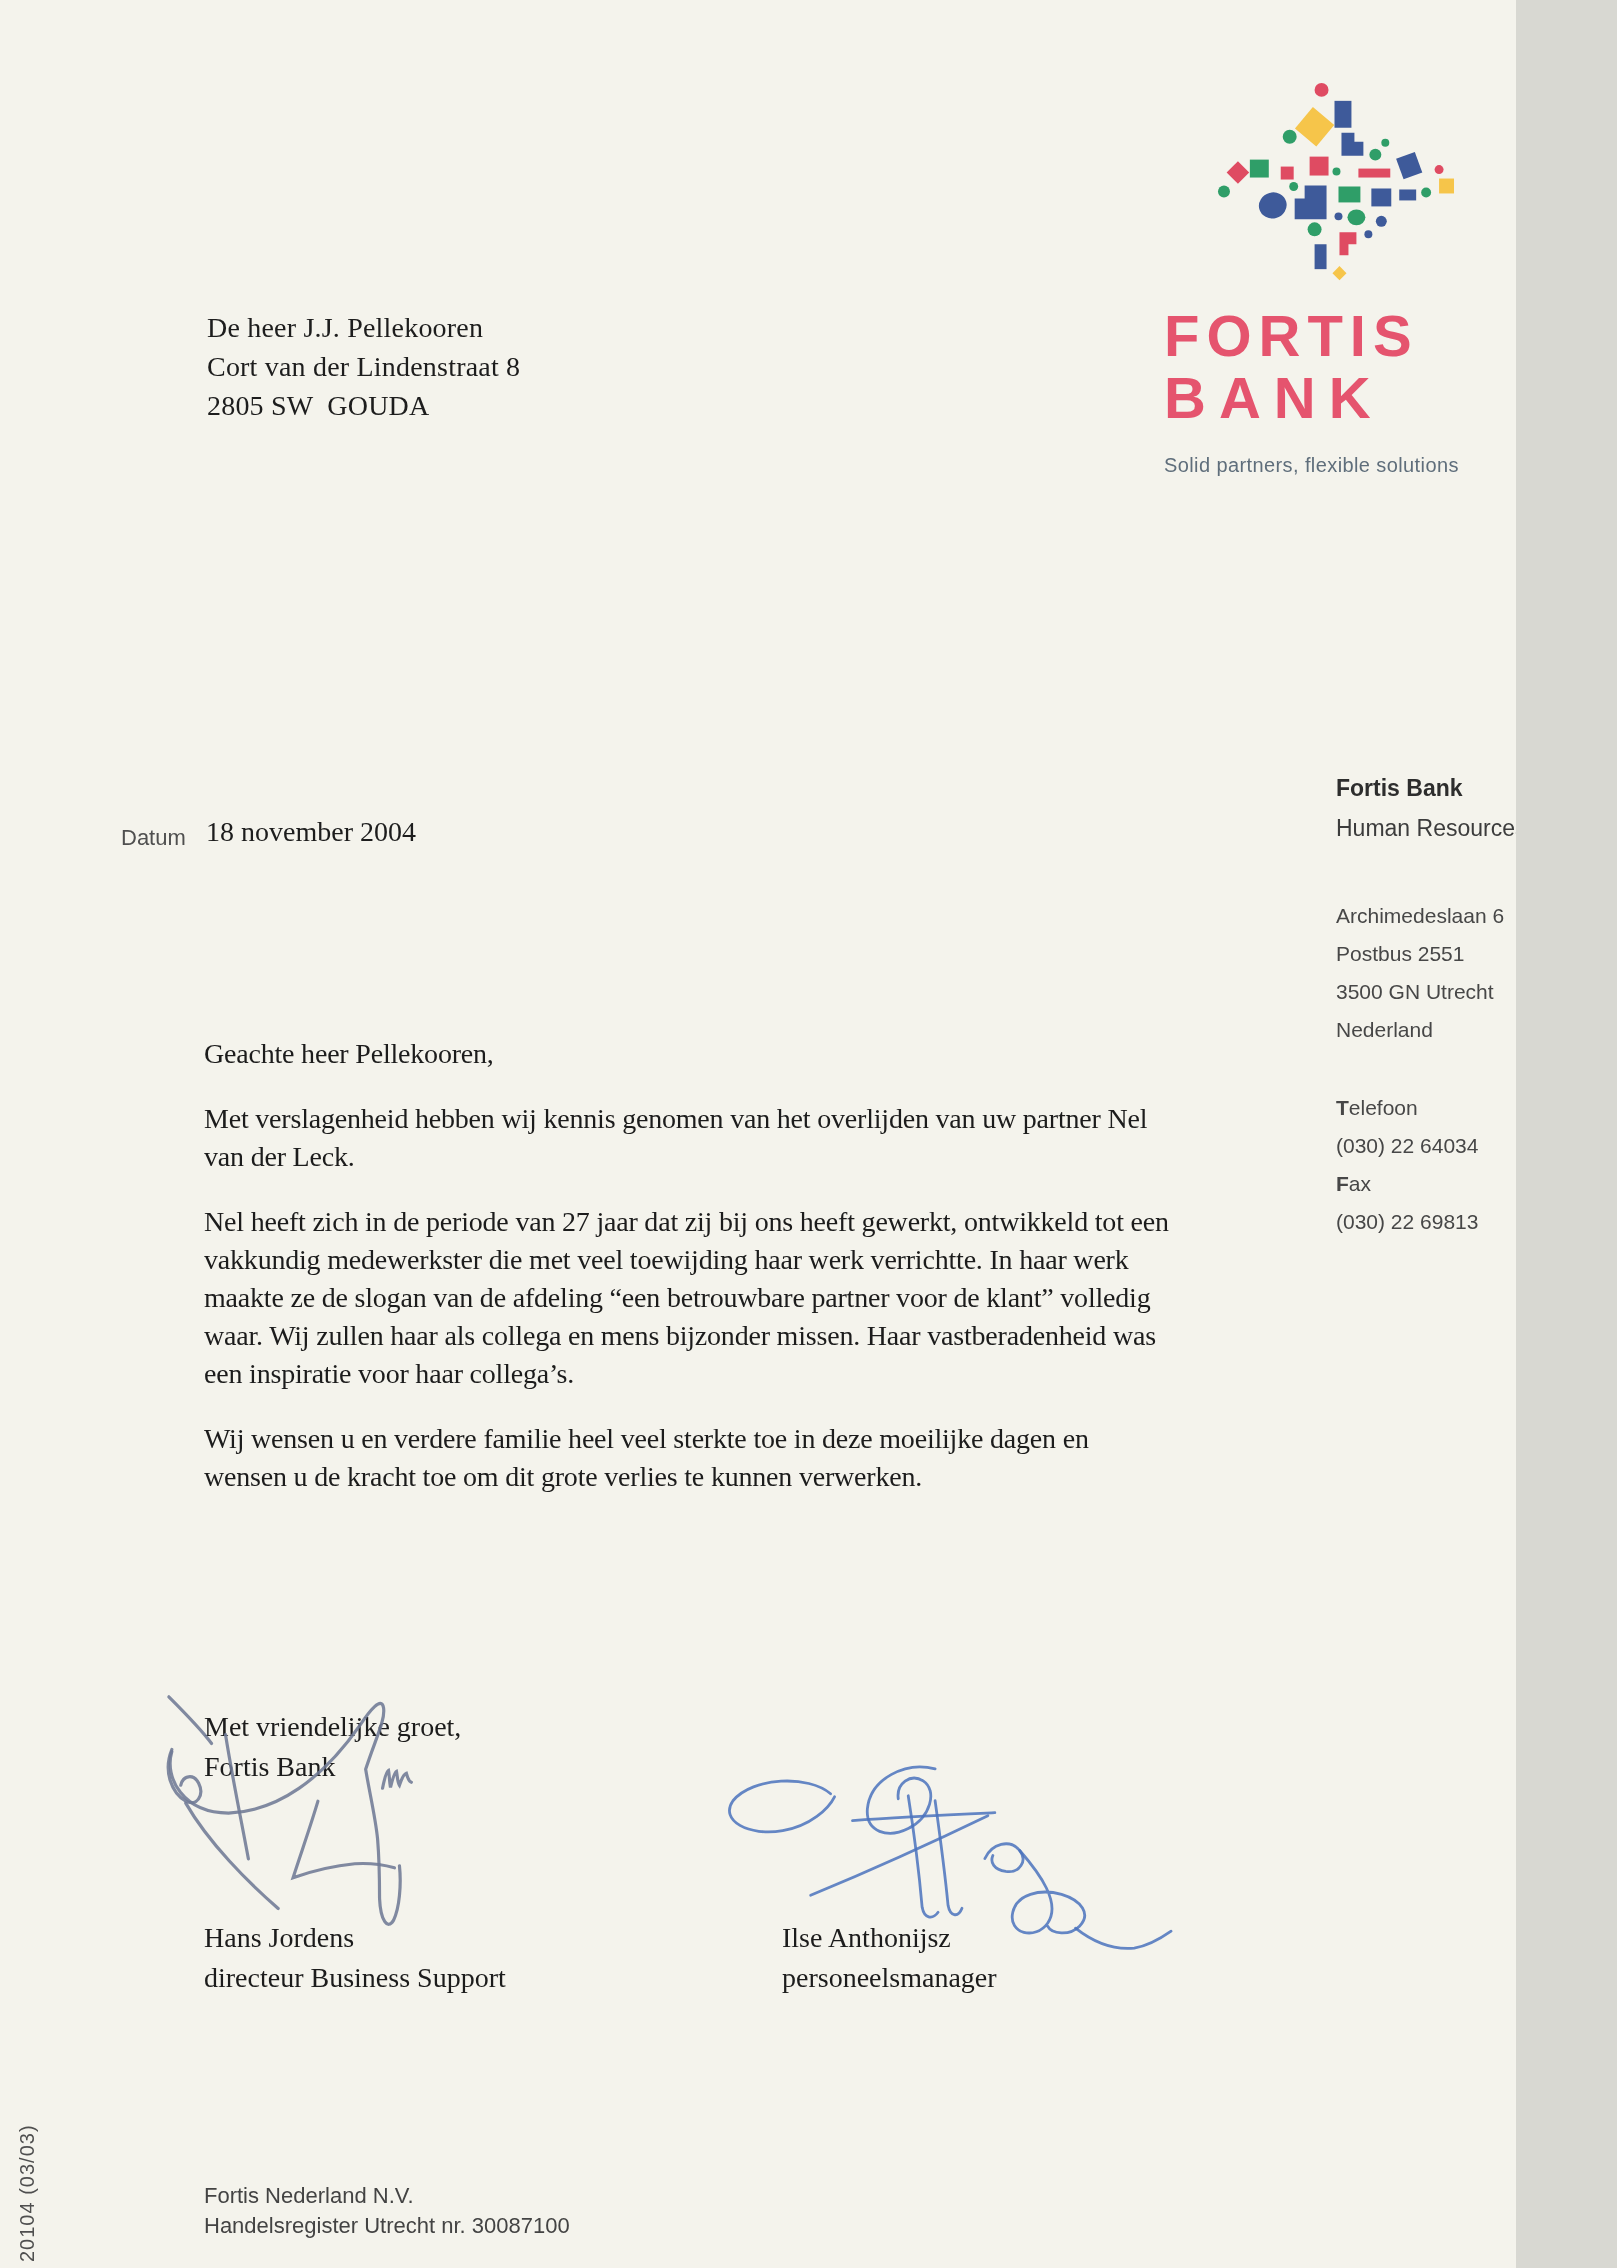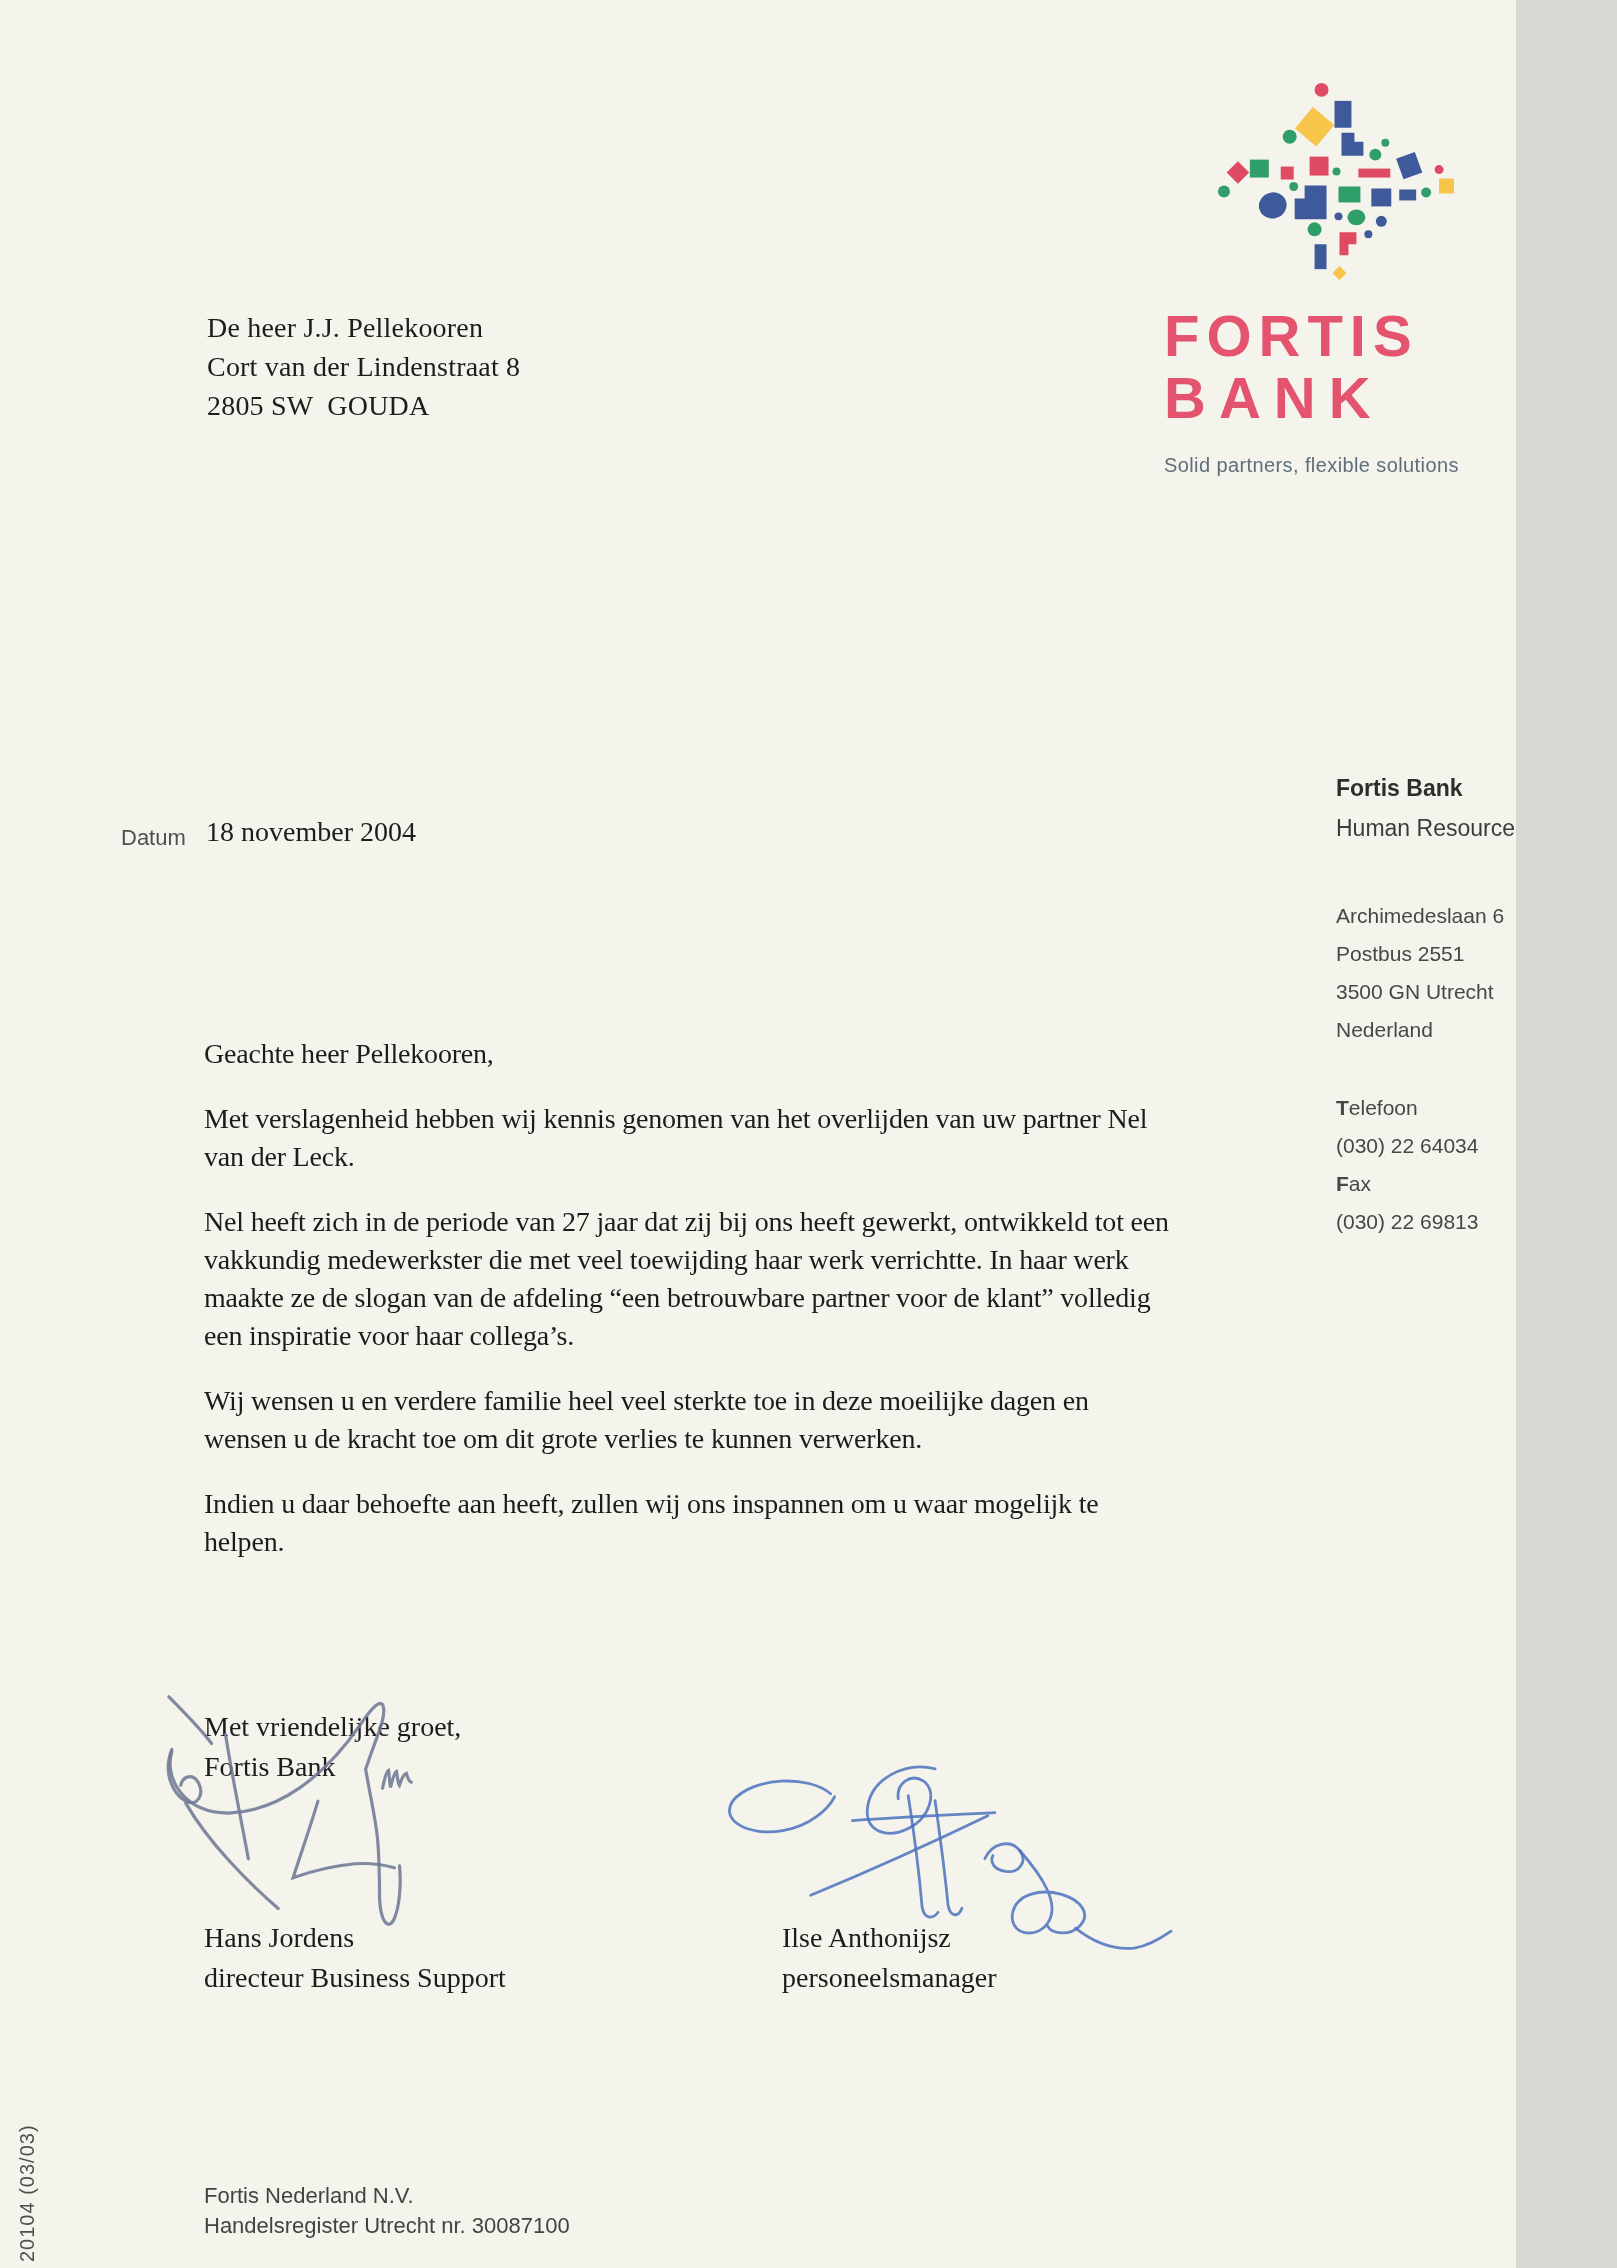--- a/index.html
+++ b/index.html
@@ -169,29 +169,26 @@
         <div class="line">Geachte heer Pellekooren,</div>
       </div>
     <div class="para">
         <div class="line">Met verslagenheid hebben wij kennis genomen van het overlijden van uw partner Nel</div>
         <div class="line">van der Leck.</div>
       </div>
     <div class="para">
         <div class="line">Nel heeft zich in de periode van 27 jaar dat zij bij ons heeft gewerkt, ontwikkeld tot een</div>
         <div class="line">vakkundig medewerkster die met veel toewijding haar werk verrichtte. In haar werk</div>
         <div class="line">maakte ze de slogan van de afdeling “een betrouwbare partner voor de klant” volledig</div>
+        <div class="line">waar. Wij zullen haar als collega en mens bijzonder missen. Haar vastberadenheid was</div>
         <div class="line">een inspiratie voor haar collega’s.</div>
       </div>
     <div class="para">
         <div class="line">Wij wensen u en verdere familie heel veel sterkte toe in deze moeilijke dagen en</div>
         <div class="line">wensen u de kracht toe om dit grote verlies te kunnen verwerken.</div>
-      </div>
-    <div class="para">
-        <div class="line">Indien u daar behoefte aan heeft, zullen wij ons inspannen om u waar mogelijk te</div>
-        <div class="line">helpen.</div>
       </div>
   </div>
 
   <div class="closing">
       <div class="line">Met vriendelijke groet,</div>
       <div class="line">Fortis Bank</div>
     </div>
 
   <svg class="sig-svg sig1" width="338" height="328" viewBox="0 0 340 330">
     <path d="M30 33 C 45 48, 62 65, 73 80"></path>

